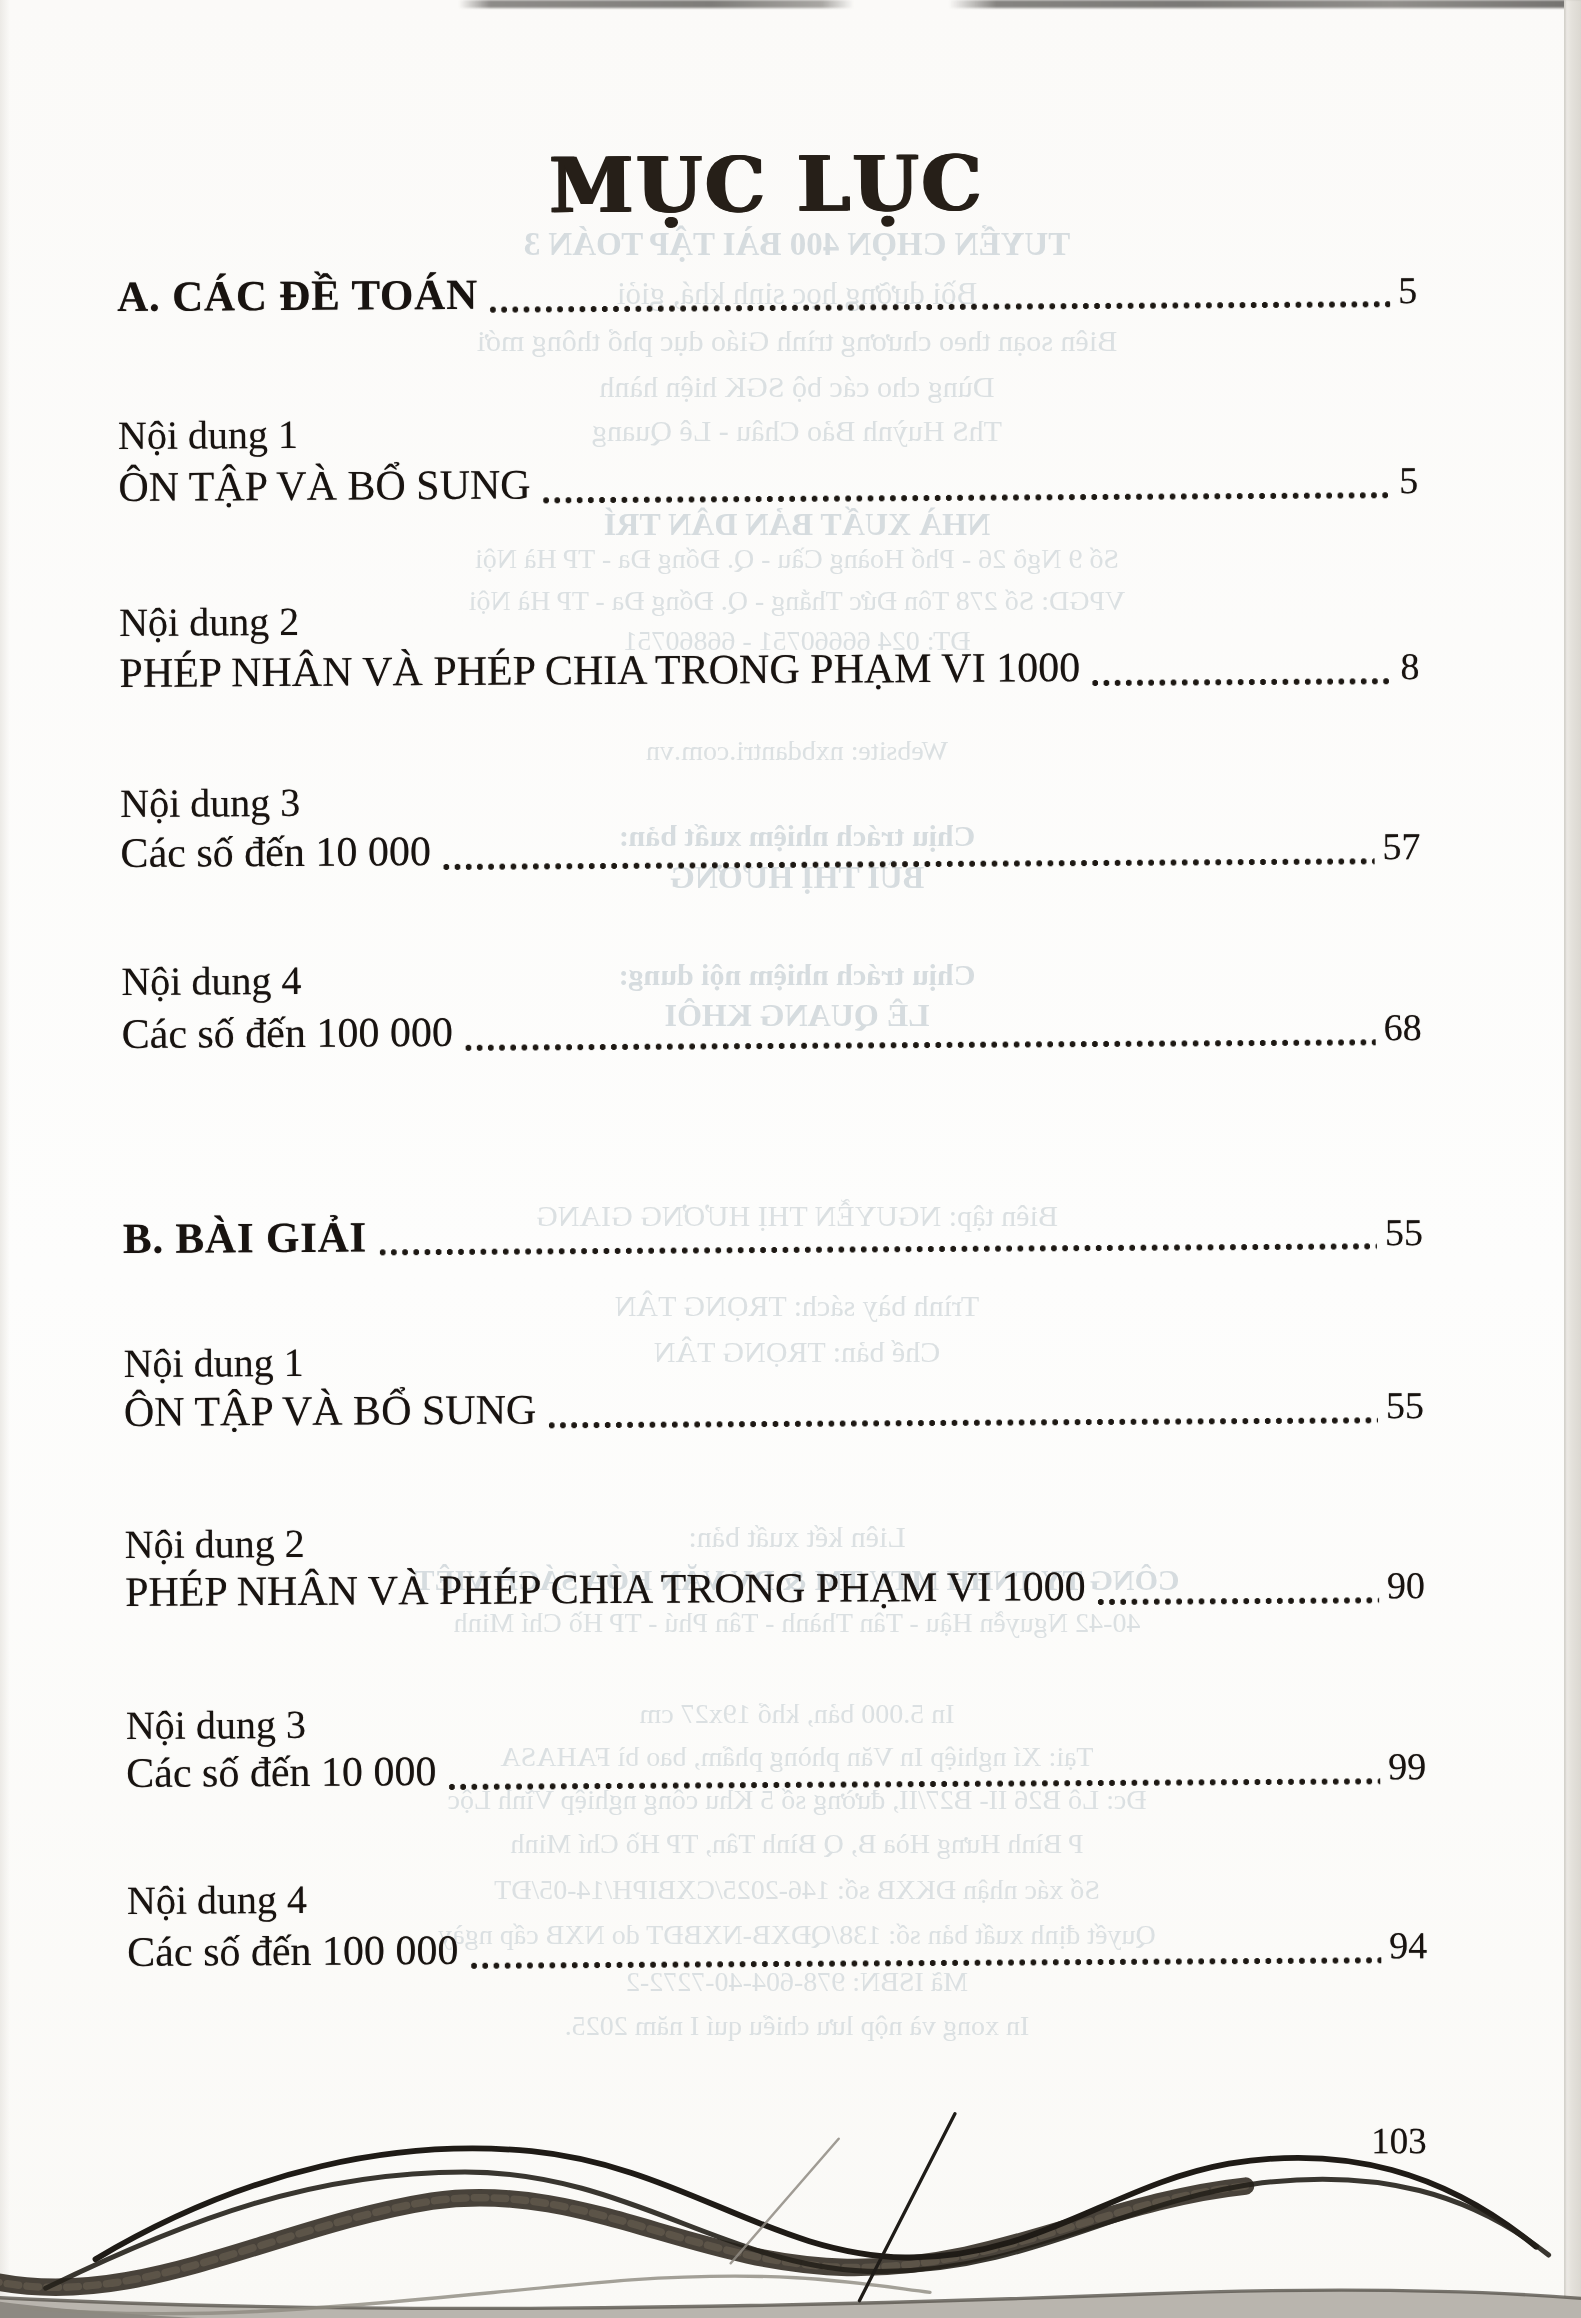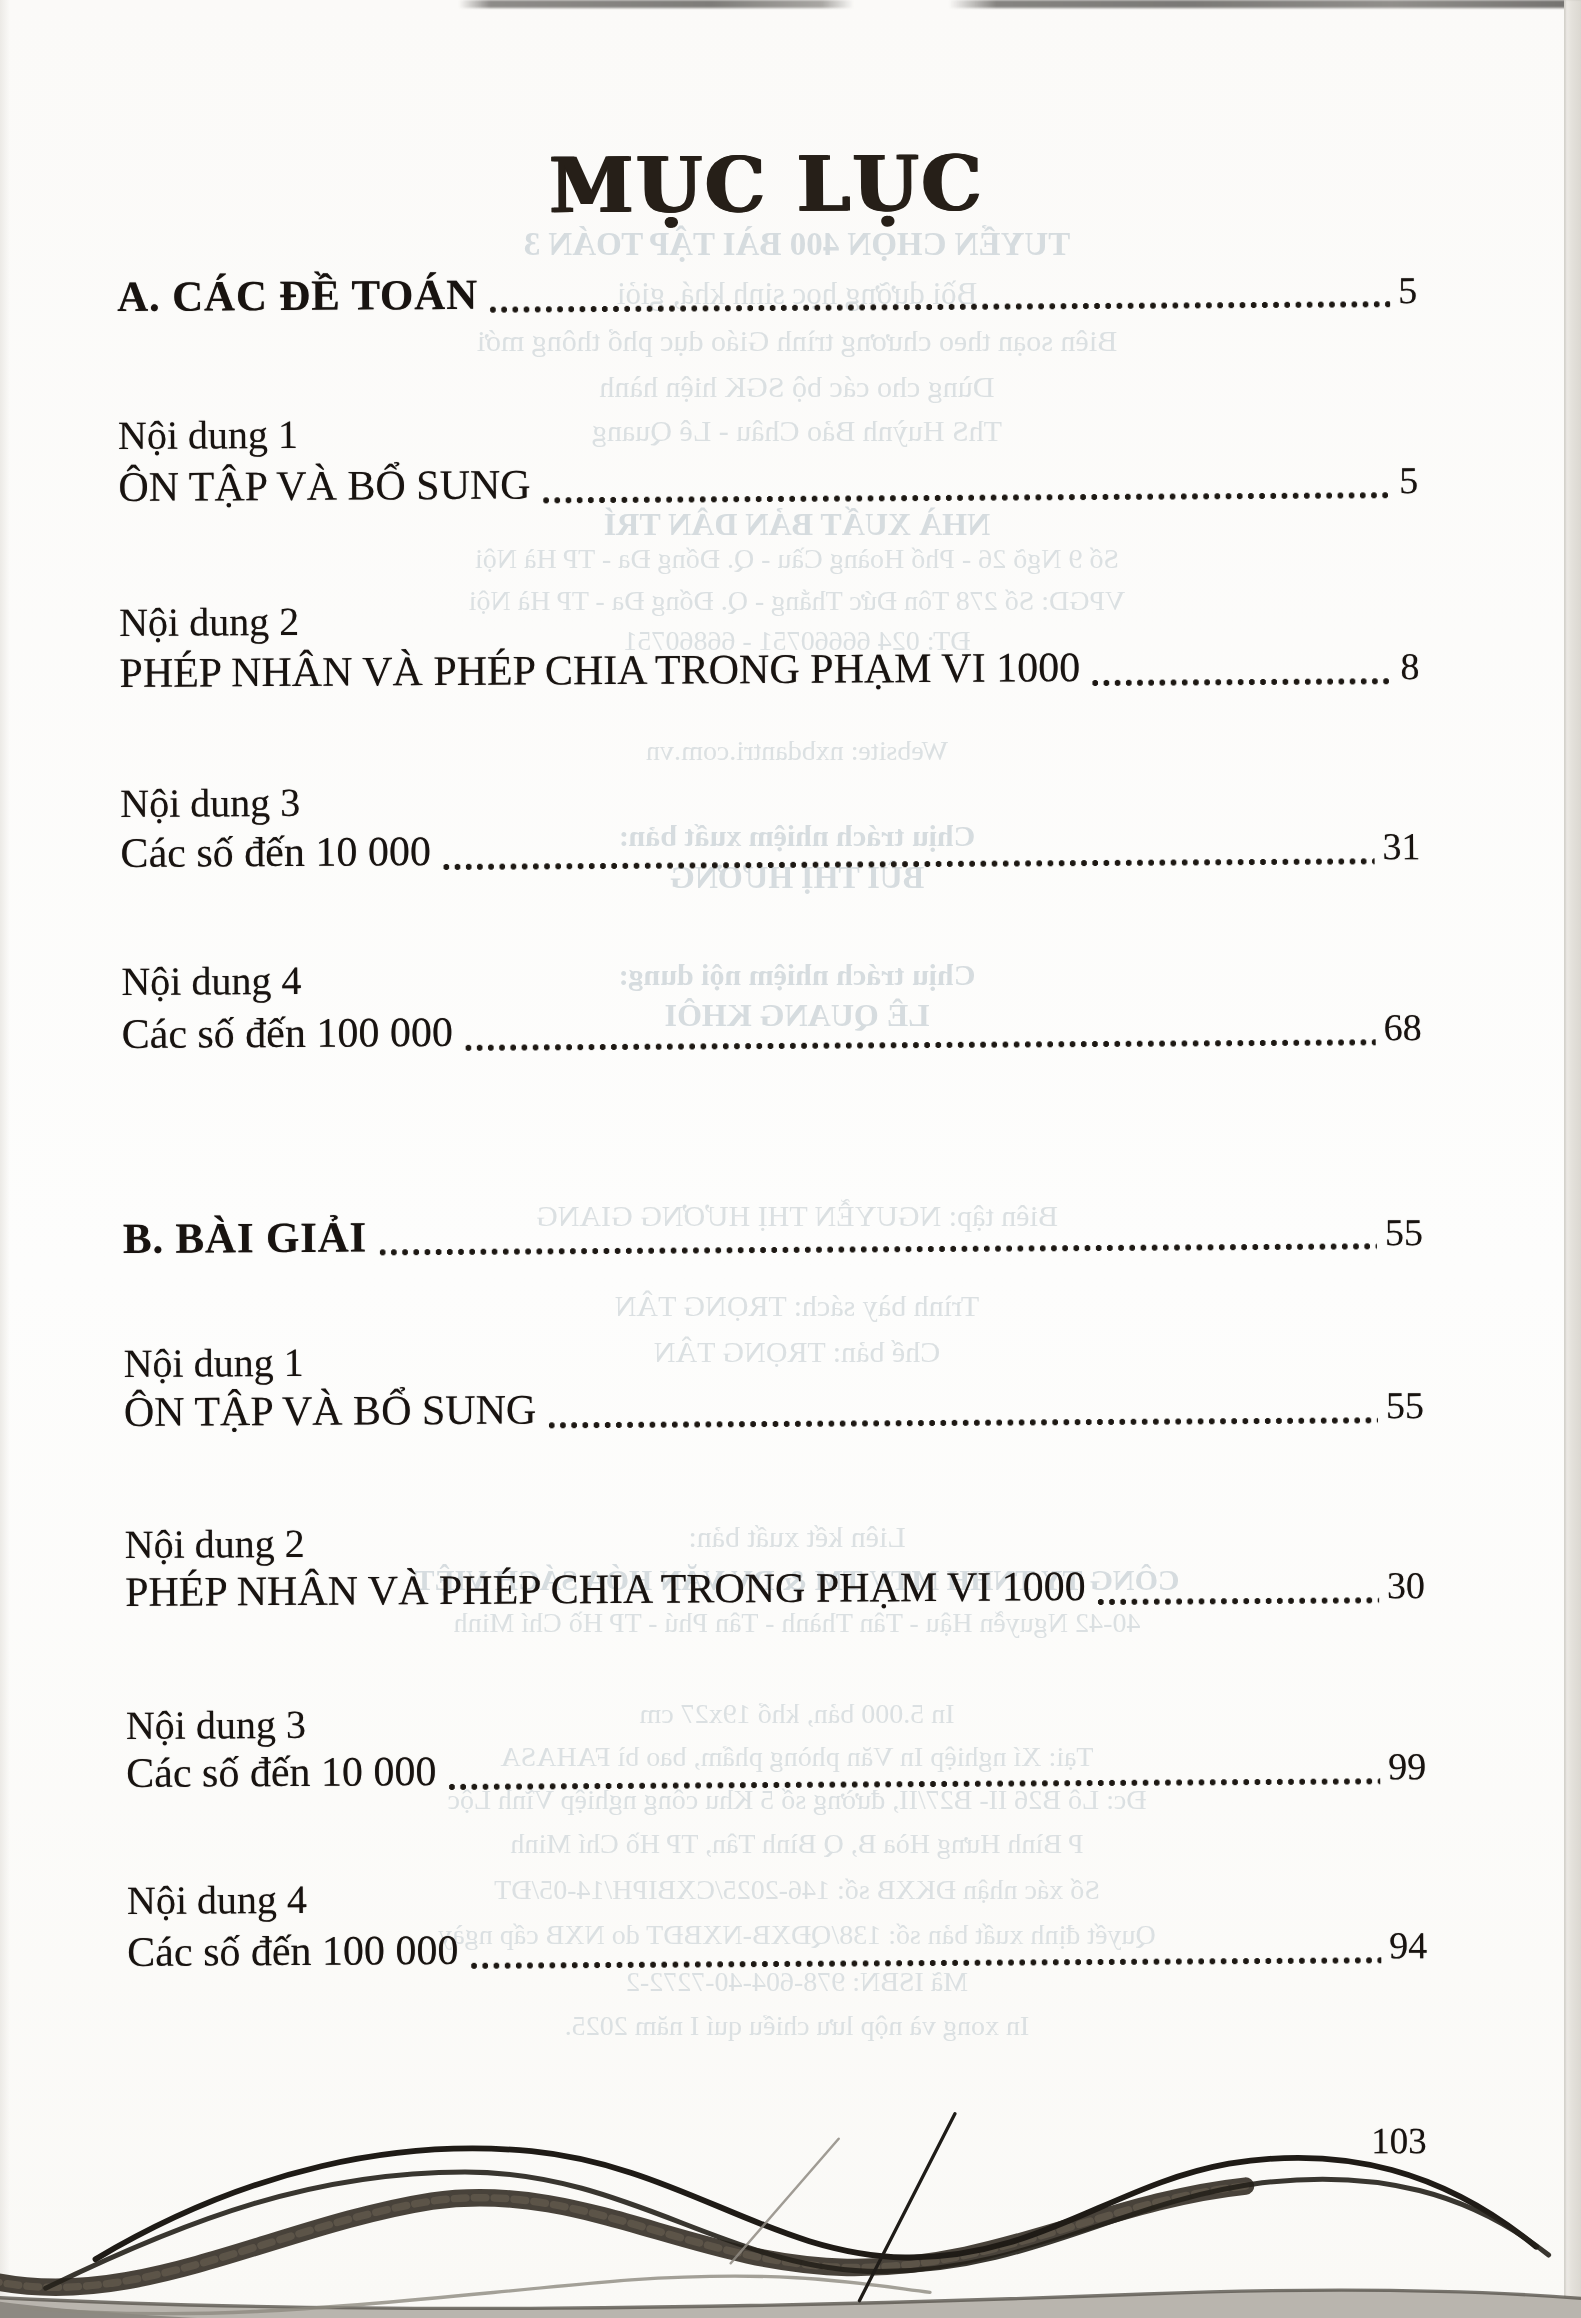--- a/index.html
+++ b/index.html
@@ -95,21 +95,21 @@
         <div class="kind" style="top: 596px;">Nội dung 2</div>
         <div class="row item" style="top: 644px;">
           <span class="label">PHÉP NHÂN VÀ PHÉP CHIA TRONG PHẠM VI 1000</span>
           <div class="leader"></div>
           <span class="pagenum">8</span>
         </div>
         <div class="kind" style="top: 777px;">Nội dung 3</div>
         <div class="row item" style="top: 824px;">
           <span class="label">Các số đến 10 000</span>
           <div class="leader"></div>
-          <span class="pagenum">31</span>
+          <span class="pagenum">57</span>
         </div>
         <div class="kind" style="top: 955px;">Nội dung 4</div>
         <div class="row item" style="top: 1005px;">
           <span class="label">Các số đến 100 000</span>
           <div class="leader"></div>
           <span class="pagenum">68</span>
         </div>
         <div class="row head" style="top: 1209px;">
           <span class="label">B. BÀI GIẢI</span>
           <div class="leader"></div>
@@ -118,21 +118,21 @@
         <div class="kind" style="top: 1337px;">Nội dung 1</div>
         <div class="row item" style="top: 1383px;">
           <span class="label">ÔN TẬP VÀ BỔ SUNG</span>
           <div class="leader"></div>
           <span class="pagenum">55</span>
         </div>
         <div class="kind" style="top: 1518px;">Nội dung 2</div>
         <div class="row item" style="top: 1563px;">
           <span class="label">PHÉP NHÂN VÀ PHÉP CHIA TRONG PHẠM VI 1000</span>
           <div class="leader"></div>
-          <span class="pagenum">30</span>
+          <span class="pagenum">90</span>
         </div>
         <div class="kind" style="top: 1699px;">Nội dung 3</div>
         <div class="row item" style="top: 1744px;">
           <span class="label">Các số đến 10 000</span>
           <div class="leader"></div>
           <span class="pagenum">99</span>
         </div>
         <div class="kind" style="top: 1874px;">Nội dung 4</div>
         <div class="row item" style="top: 1923px;">
           <span class="label">Các số đến 100 000</span>

